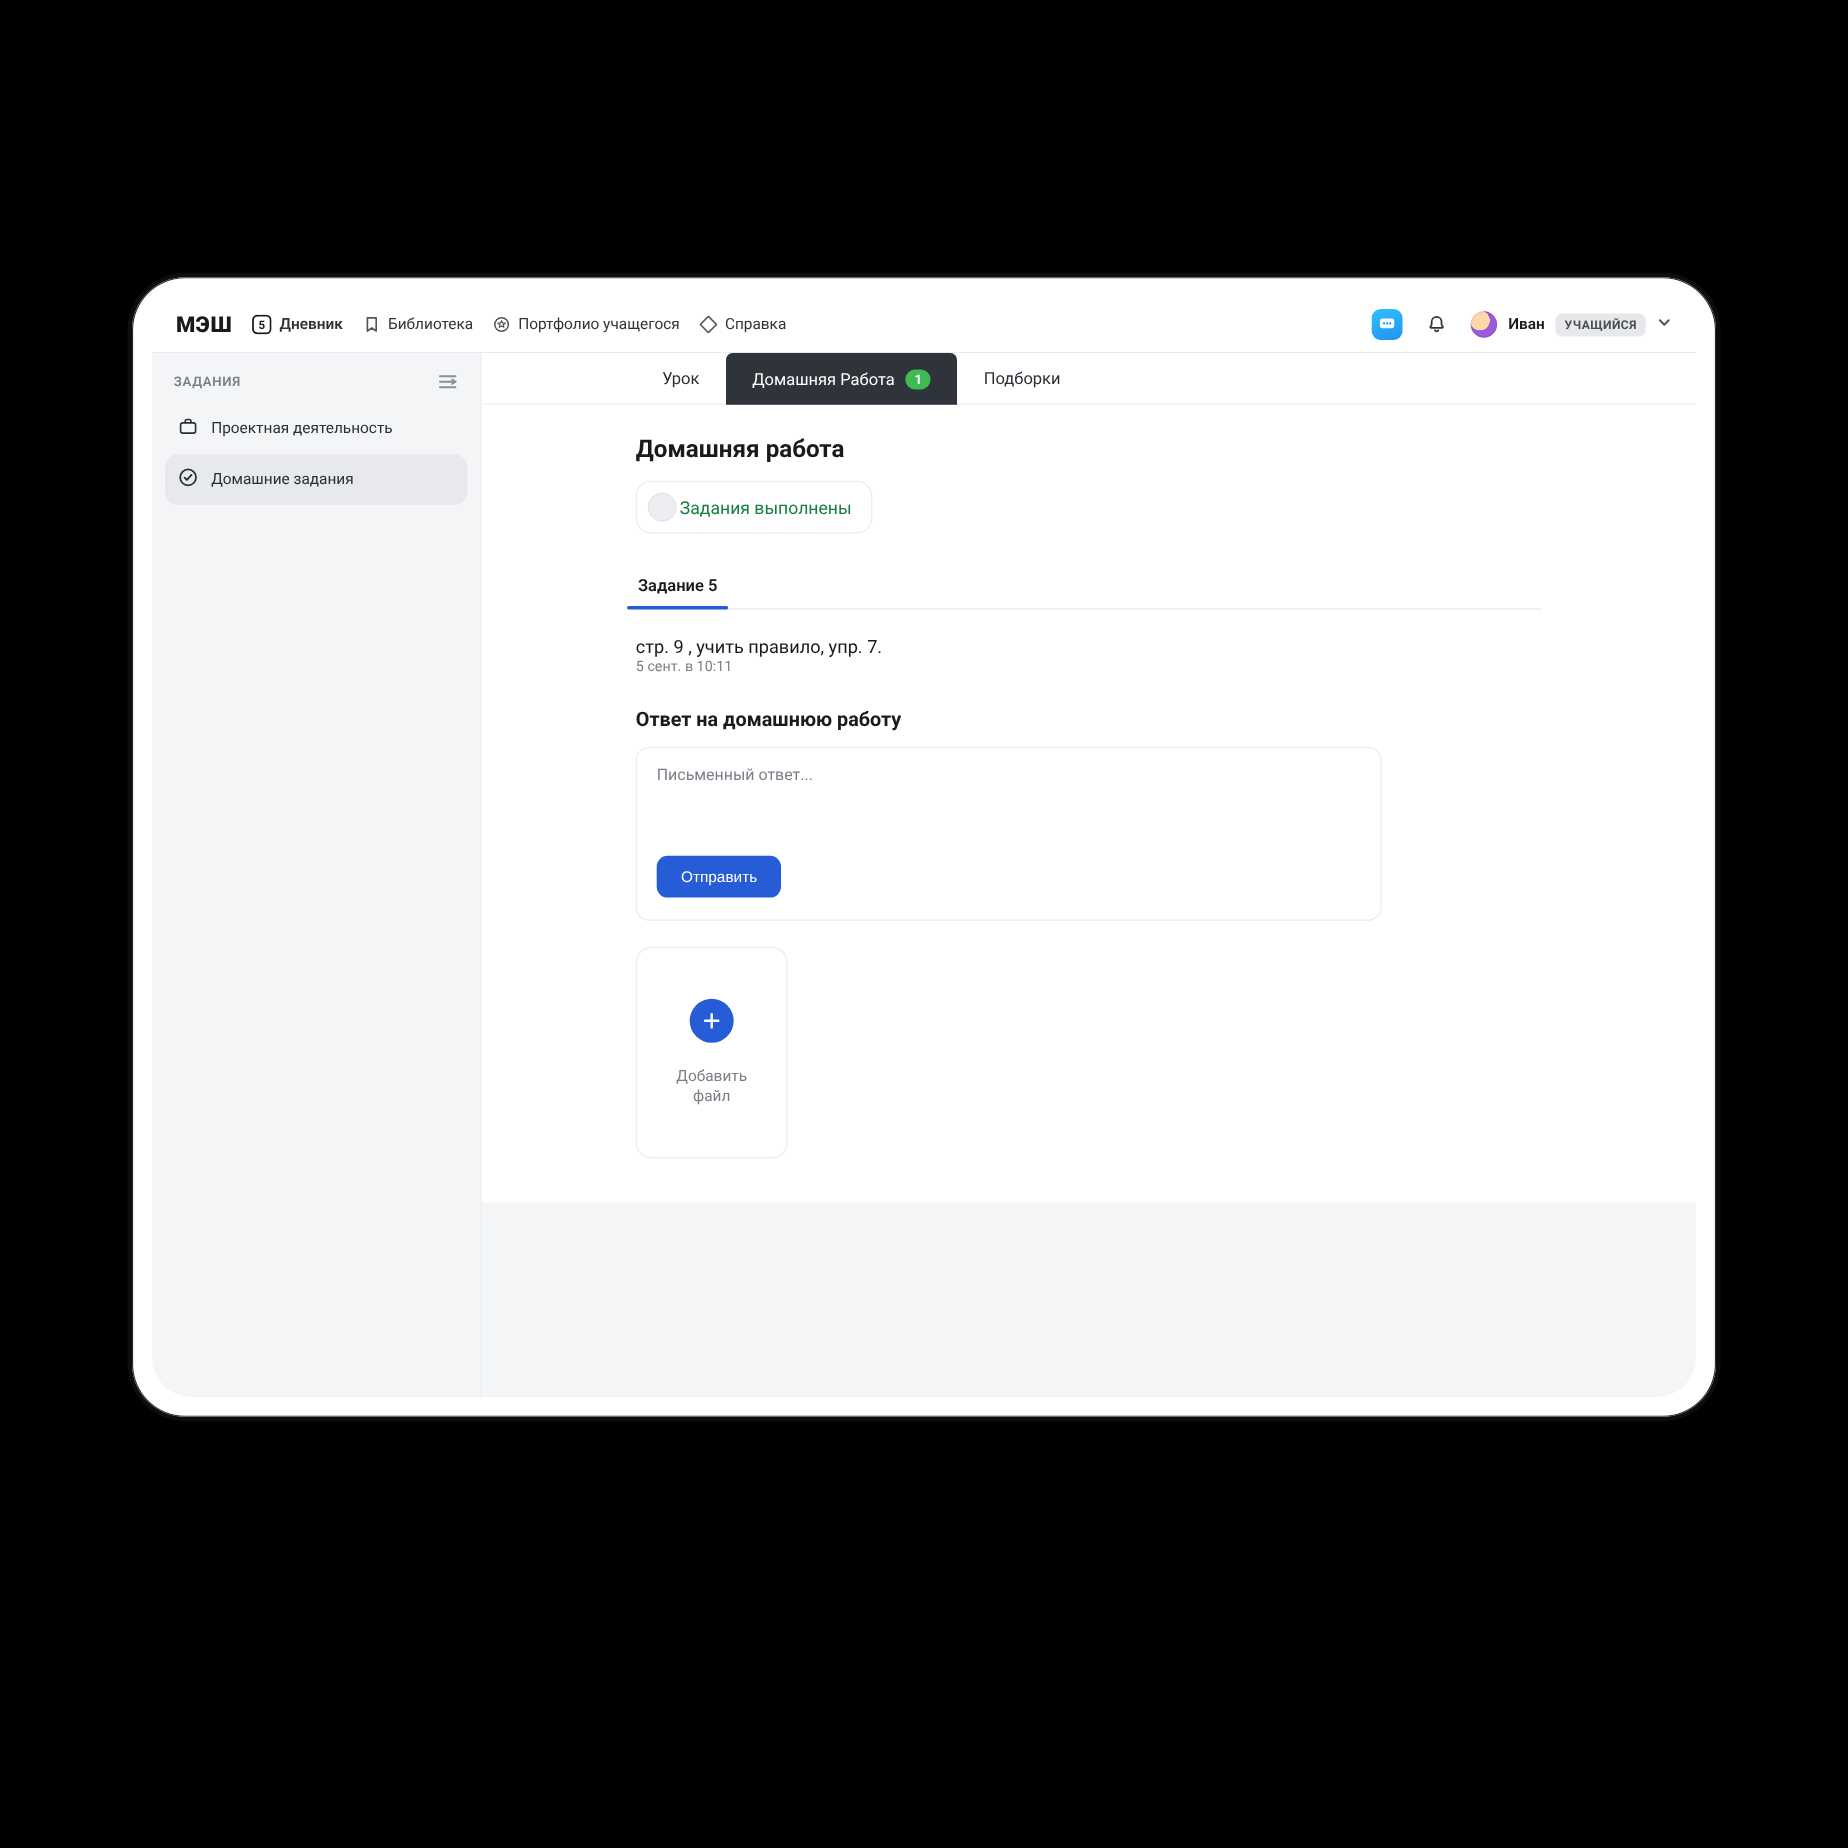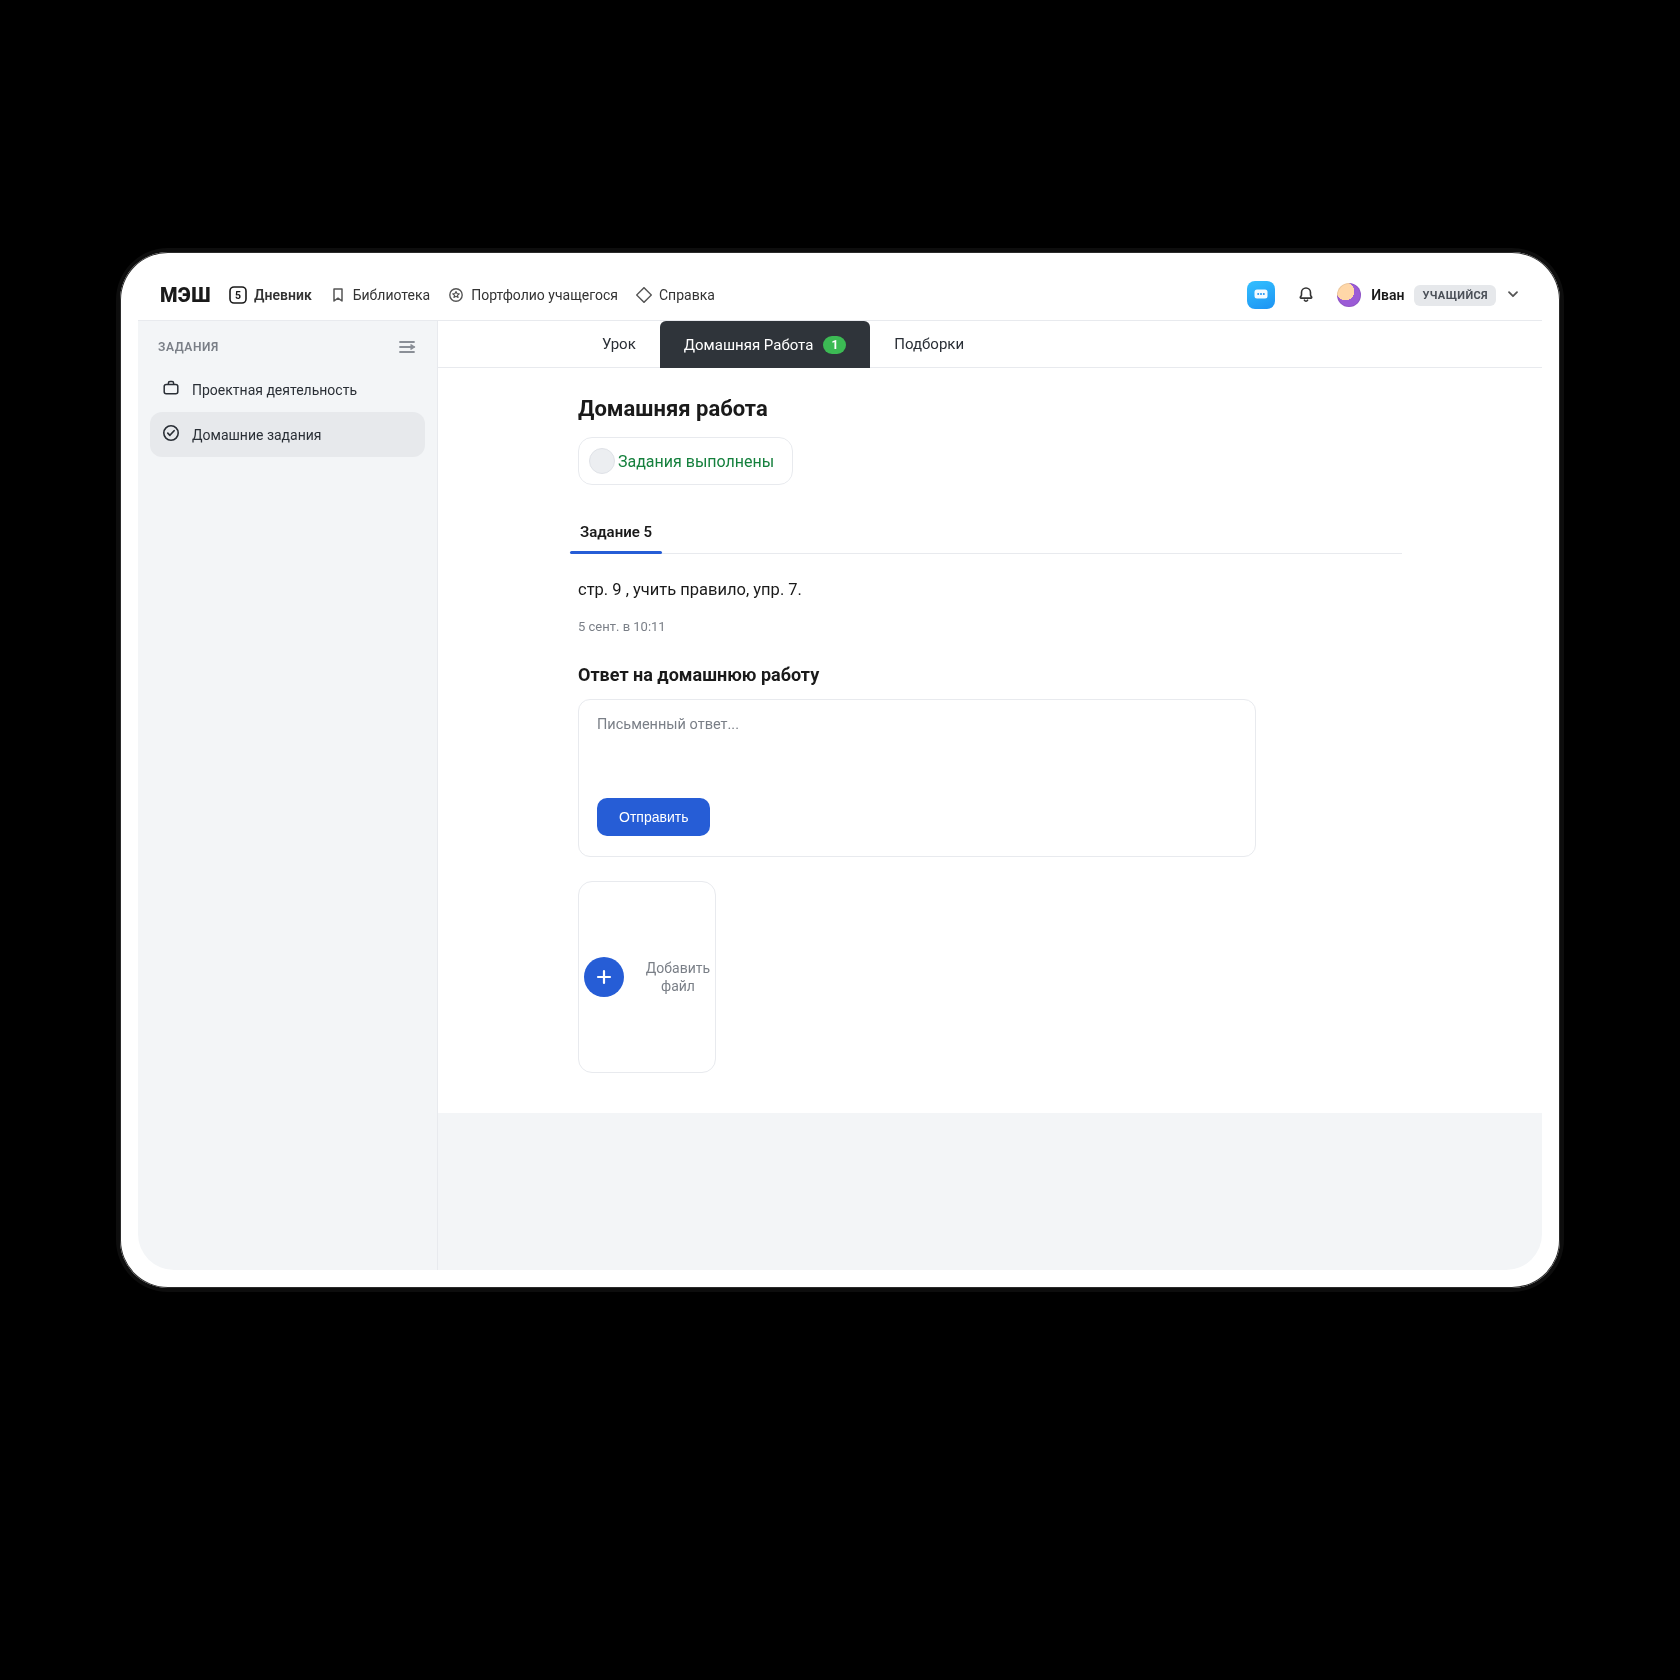--- a/index.html
+++ b/index.html
@@ -144,42 +144,42 @@
   .subtab{
     padding:12px 2px 12px; font-size:15px; color:var(--muted); cursor:pointer;
   }
   .subtab.active{color:#1a1a1a;font-weight:600;position:relative}
   .subtab.active::after{
     content:"";position:absolute;left:-8px;right:-8px;bottom:-1px;height:3px;background:var(--primary);border-radius:2px;
   }
 
   .hw-block{padding-top:26px}
   .hw-text{font-size:16.5px}
-  .hw-meta{color:var(--muted);font-size:13px;margin-top:20px}
+  .hw-meta{color:var(--muted);font-size:13px;margin-top:0}
 
   h2.answer-title{font-size:18px;font-weight:700;margin:30px 0 14px}
   .answer-card{
     border:1px solid var(--border);border-radius:12px;
     padding:16px 18px 20px;max-width:640px;
   }
   .answer-text{
     min-height:72px;color:var(--muted);font-size:14.5px;
     outline:none;
   }
   .btn-primary{
     display:inline-flex;align-items:center;justify-content:center;
     background:var(--primary);color:#fff;border:none;border-radius:10px;
     padding:11px 22px;font-size:14px;cursor:pointer;margin-top:10px;
   }
 
   .file-card{
     margin-top:24px;
     width:136px;height:190px;
     border:1px solid var(--border);border-radius:14px;
-    display:flex;flex-direction:row;align-items:center;justify-content:center;gap:22px;
+    display:flex;flex-direction:column;align-items:center;justify-content:center;gap:22px;
     color:var(--muted);font-size:14px;text-align:center;cursor:pointer;
   }
   .plus-circle{
     width:40px;height:40px;border-radius:50%;
     background:var(--primary);display:flex;align-items:center;justify-content:center;color:#fff;
   }
   .file-card .label{line-height:1.3}
 </style>
 </head>
 <body>

